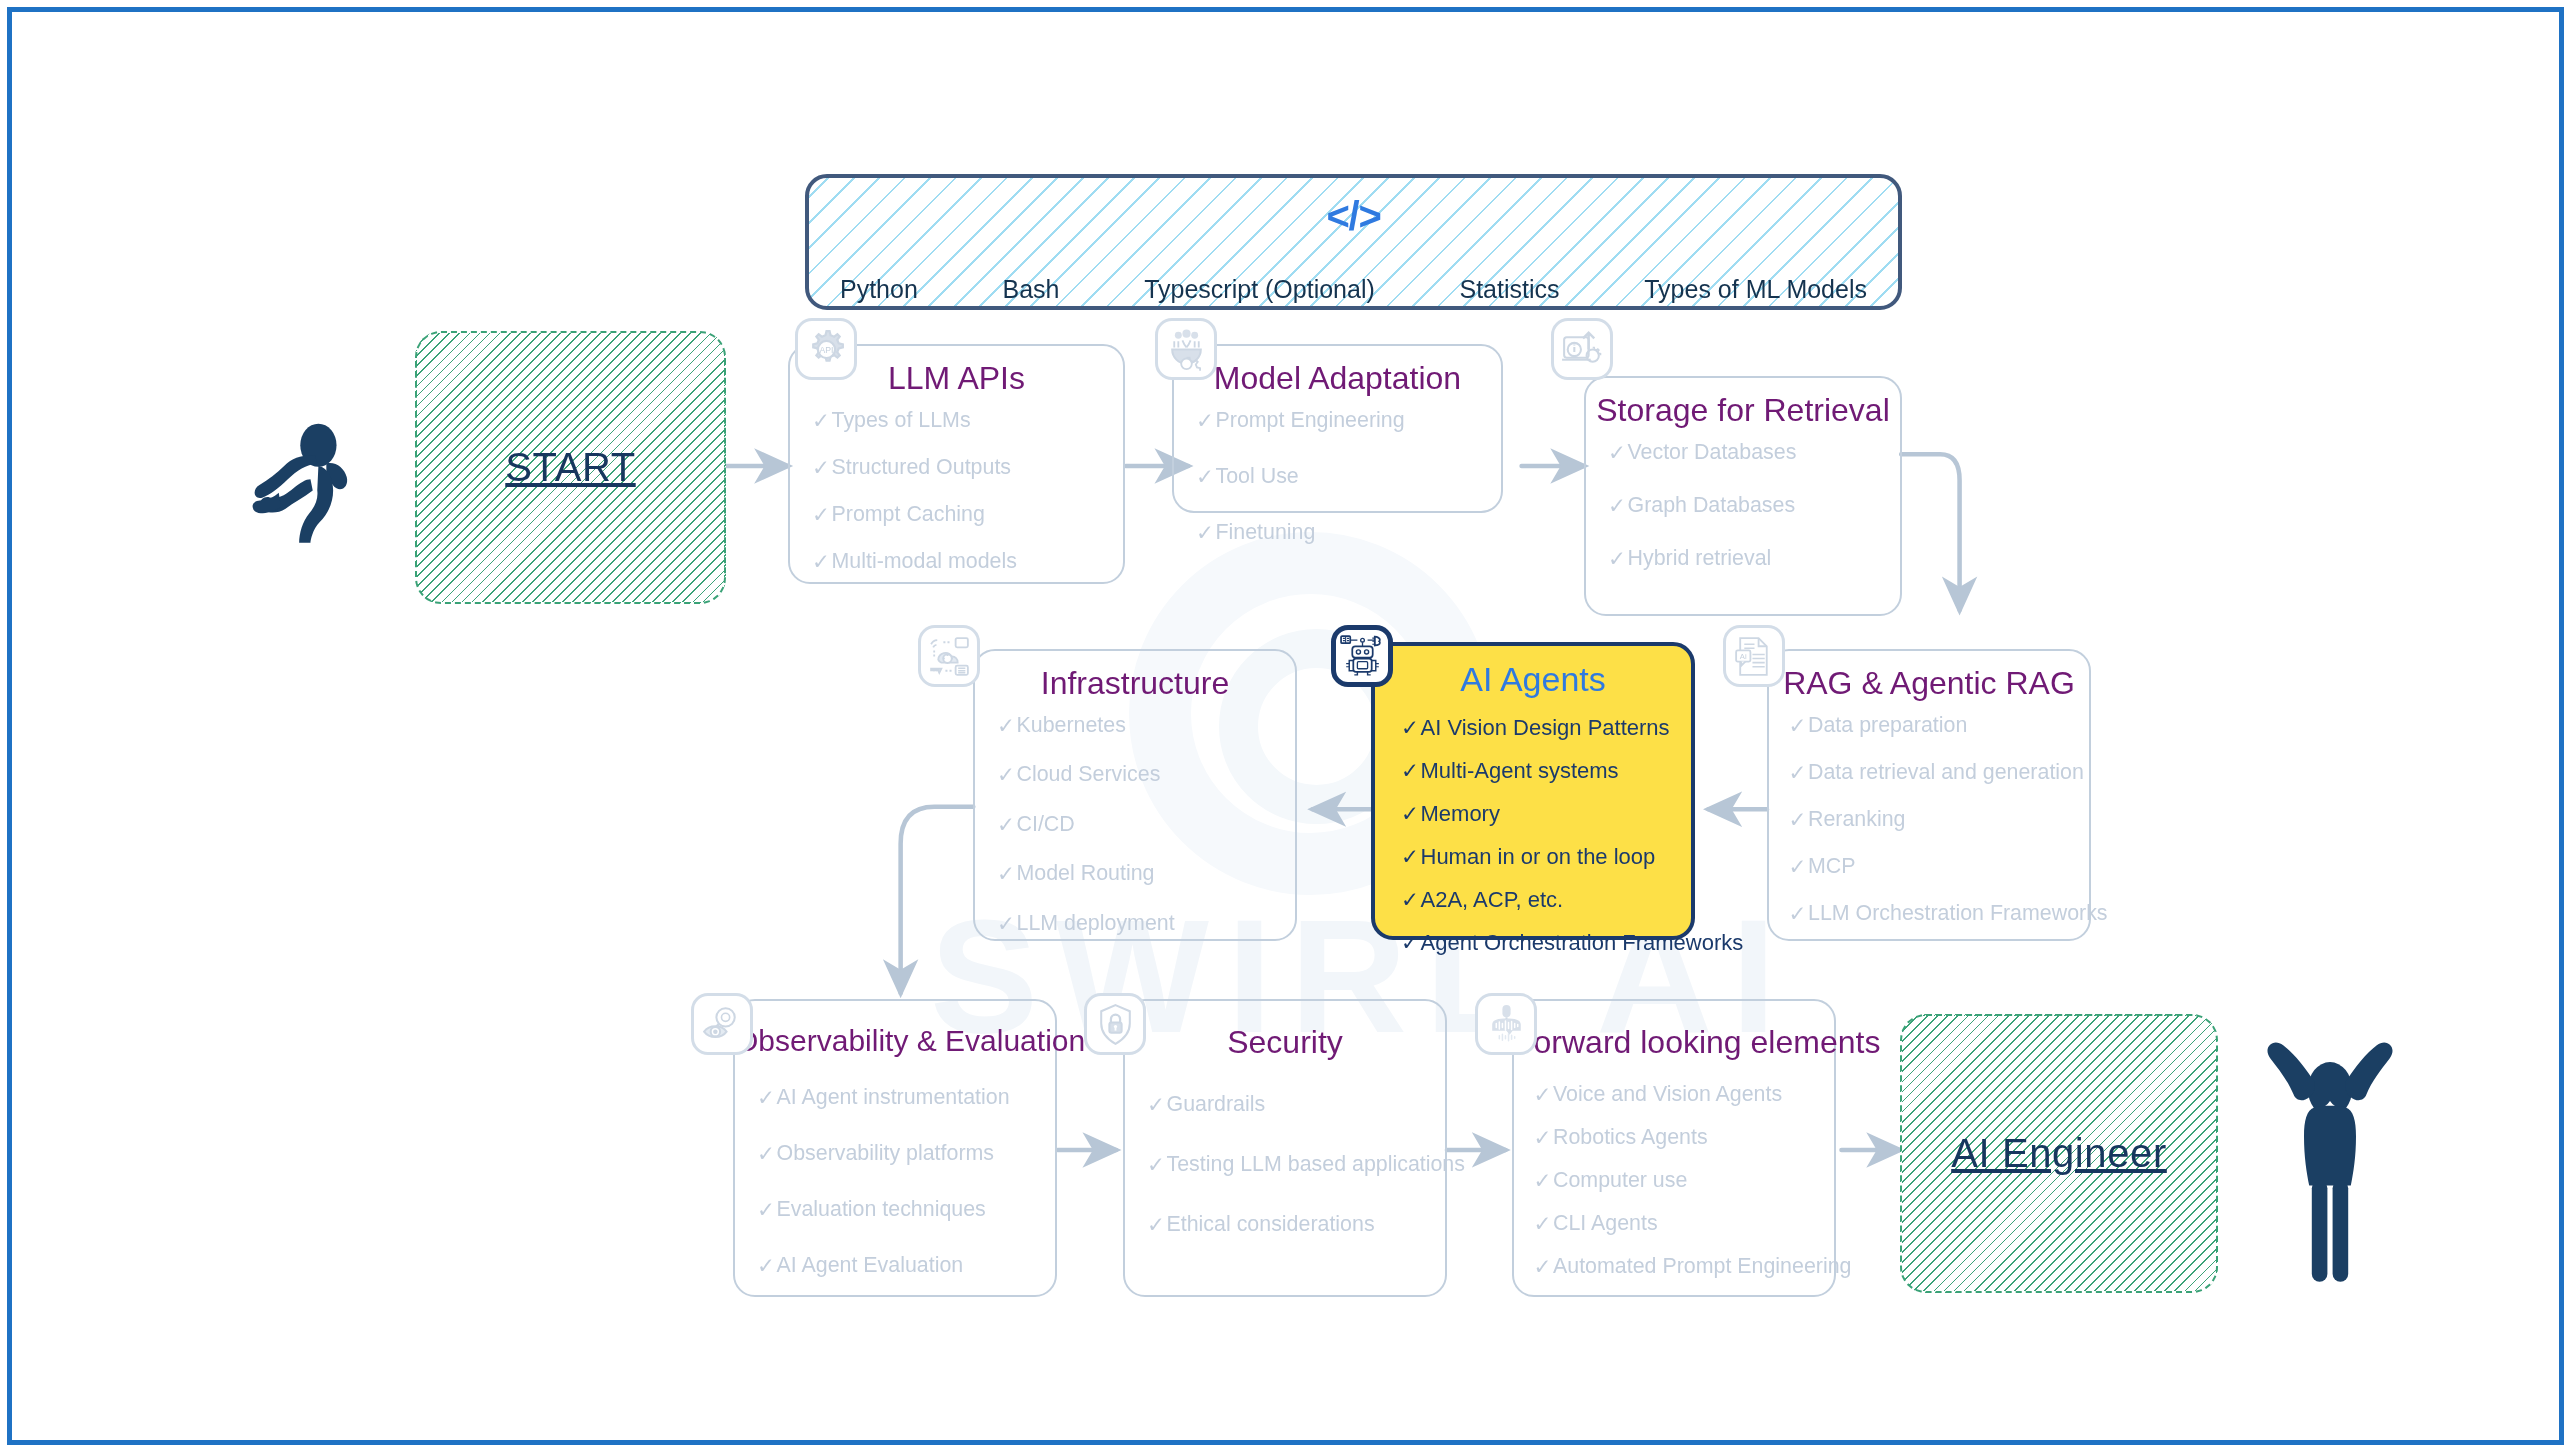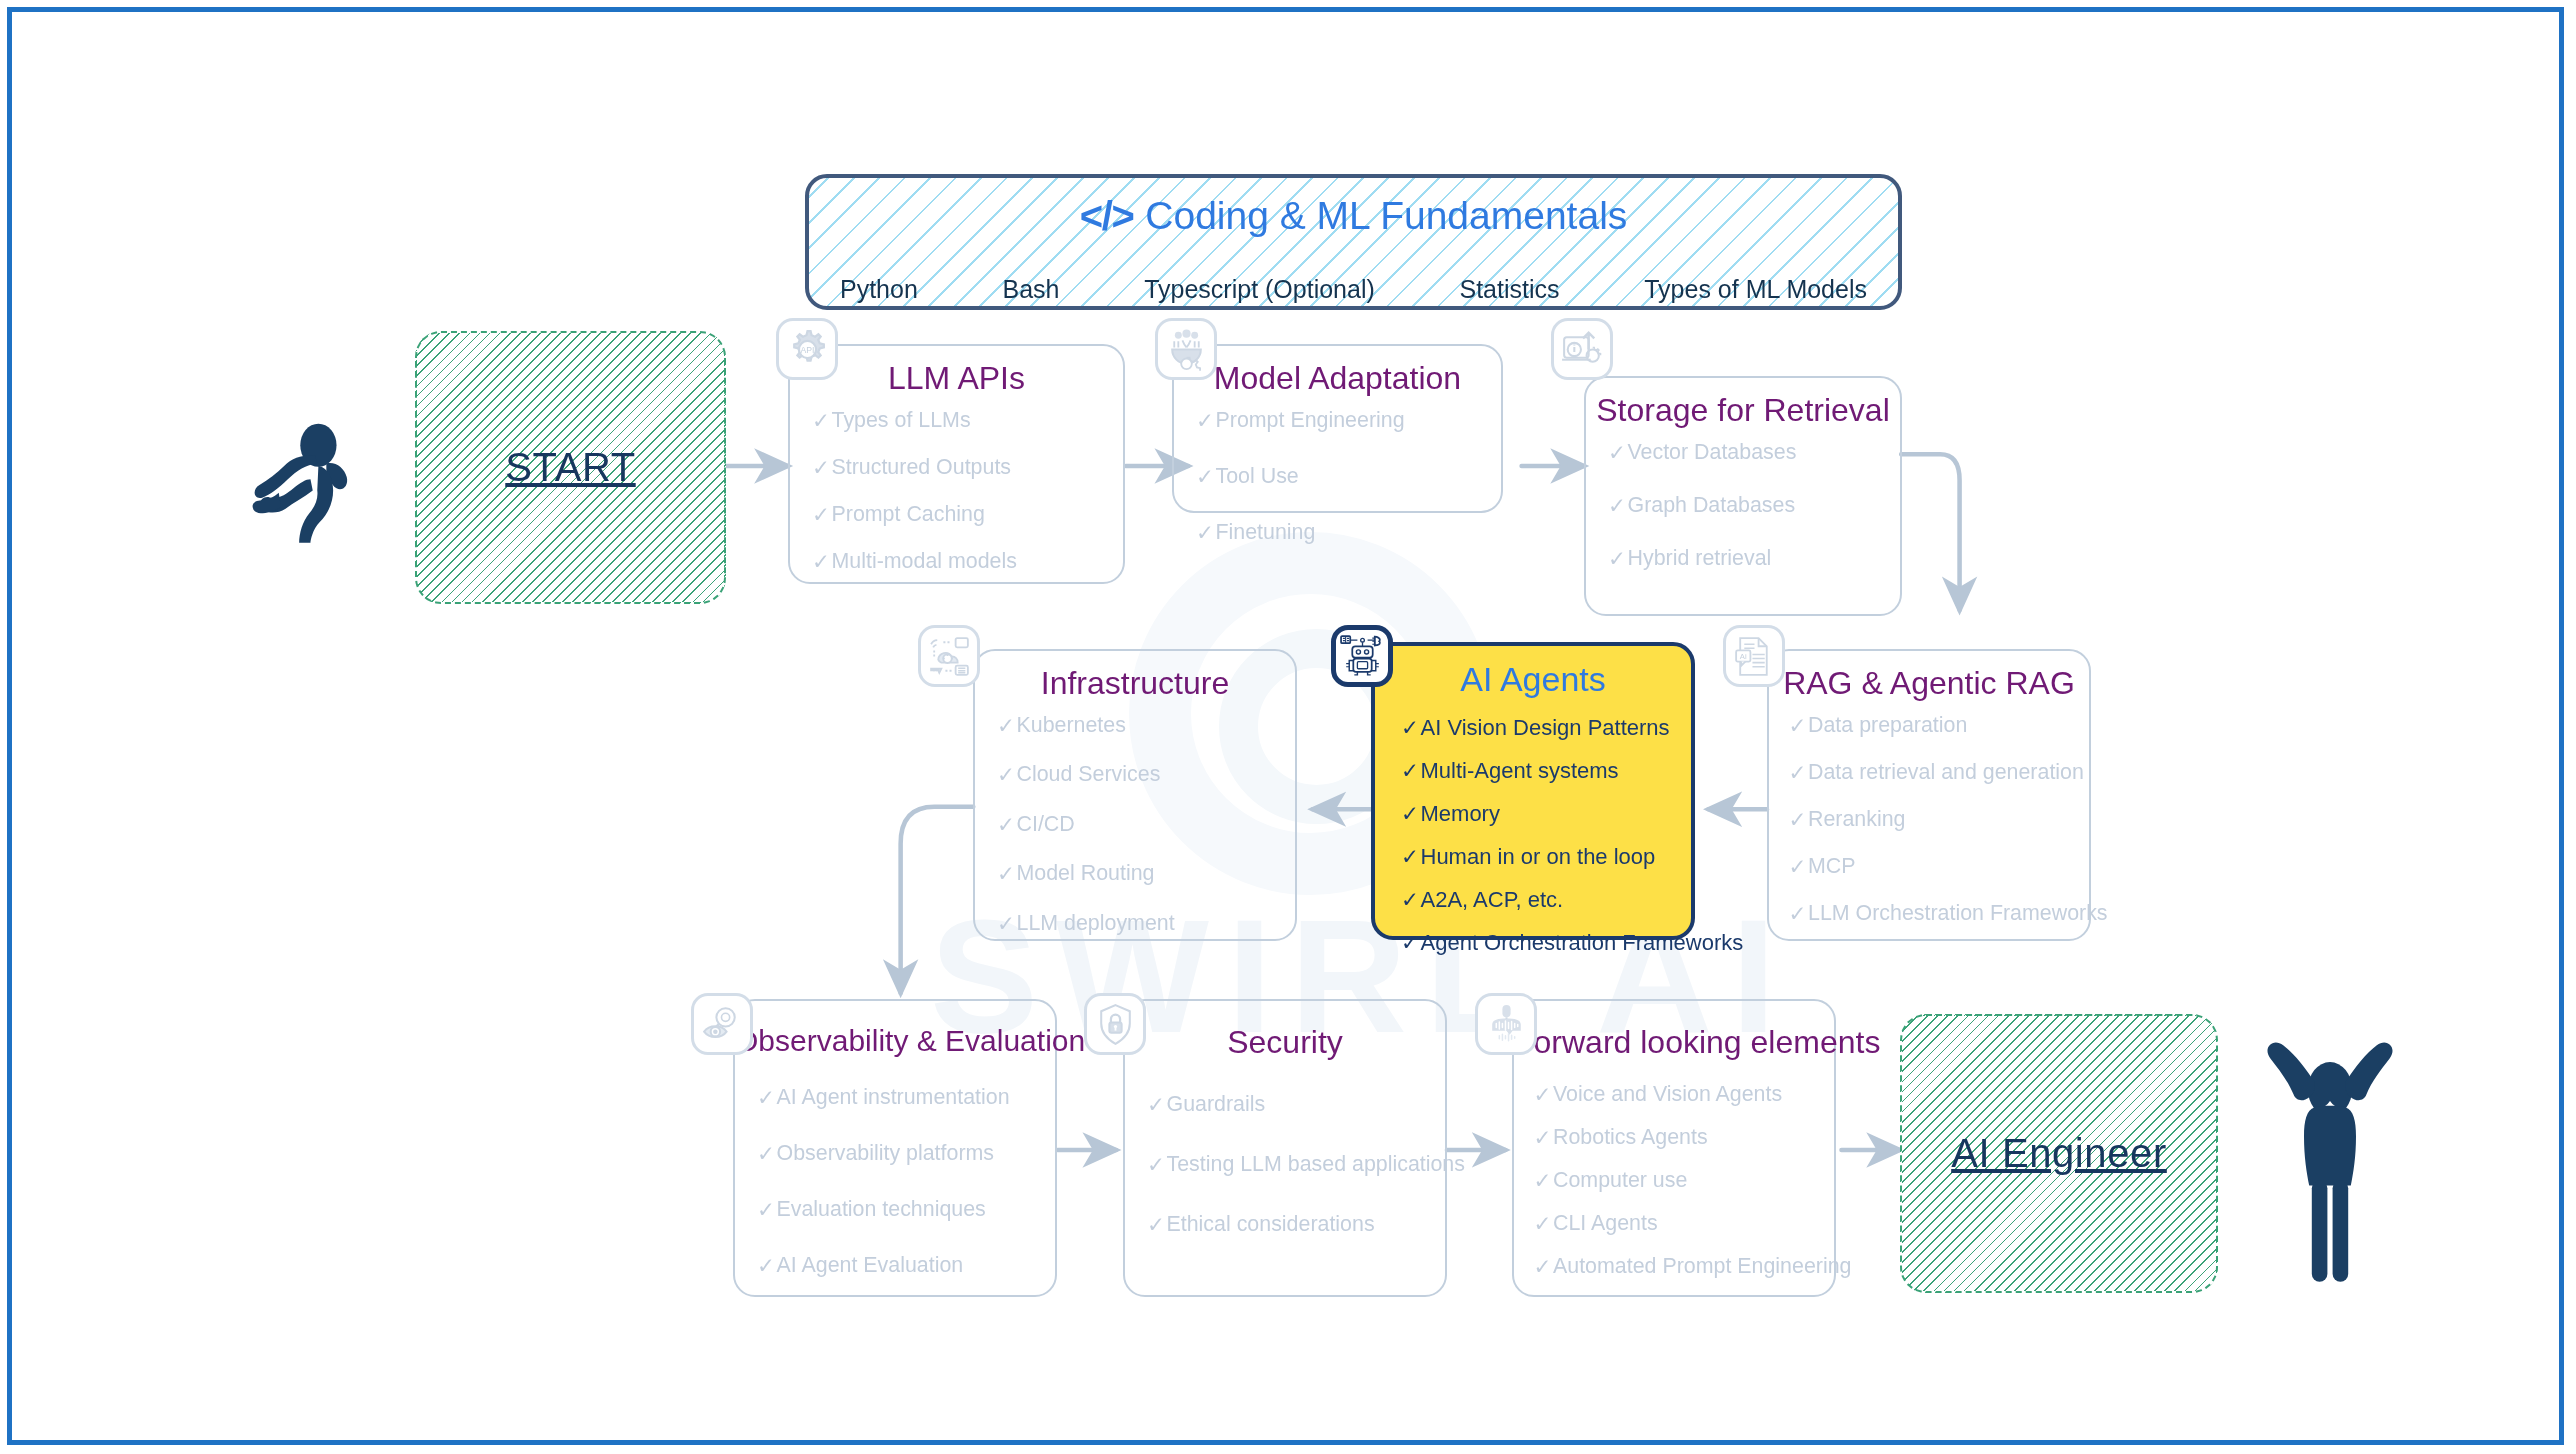--- a/index.html
+++ b/index.html
@@ -194,21 +194,20 @@
   </svg>
 </div>
 
 <div class="terminal" style="left:415px;top:331px;width:311px;height:273px;">
   <span class="terminal-label">START</span>
 </div>
 
 <div id="fundamentals">
   <div class="fund-head">
     <span class="code-glyph">&lt;/&gt;</span>
-    <span>Coding &amp; ML Fundamentals</span>
   </div>
   <div class="fund-items">
     <span class="fund-item">Python</span>
     <span class="fund-item">Bash</span>
     <span class="fund-item">Typescript (Optional)</span>
     <span class="fund-item">Statistics</span>
     <span class="fund-item">Types of ML Models</span>
   </div>
 </div>
 
@@ -226,21 +225,21 @@
     <div class="card-item">
         <span class="tick">✓</span>
         <span>Prompt Caching</span>
       </div>
     <div class="card-item">
         <span class="tick">✓</span>
         <span>Multi-modal models</span>
       </div>
   </div>
 </div>
-<div class="card-icon" style="left:776px;top:318px;text-align:right;">
+<div class="card-icon" style="left:795px;top:318px;text-align:right;">
   <svg viewBox="0 0 48 48" fill="none" stroke="#ccd6e2" stroke-width="2.2">
     <path d="M24 6 l3 0 1 4 3.5 1.5 3.2-2.4 2.2 2.2 -2.4 3.2 1.5 3.5 4 1 0 3 -4 1 -1.5 3.5 2.4 3.2 -2.2 2.2 -3.2-2.4 -3.5 1.5 -1 4 -3 0 -1-4 -3.5-1.5 -3.2 2.4 -2.2-2.2 2.4-3.2 -1.5-3.5 -4-1 0-3 4-1 1.5-3.5 -2.4-3.2 2.2-2.2 3.2 2.4 3.5-1.5z" fill="#d8e0ea" stroke="#cdd7e3"></path>
     <circle cx="24" cy="24" r="8.4" fill="#ffffff" stroke="#cdd7e3"></circle>
     <text x="24" y="27.5" font-size="8.5" fill="#c5d0dd" text-anchor="middle" stroke="none" font-family="Liberation Sans, sans-serif">API</text>
   </svg>
 </div>
 
 <div class="card" style="left:1172px;top:344px;width:331px;height:169px;">
   <div class="card-title">Model Adaptation</div>
   <div class="card-list" style="gap:30px;">

